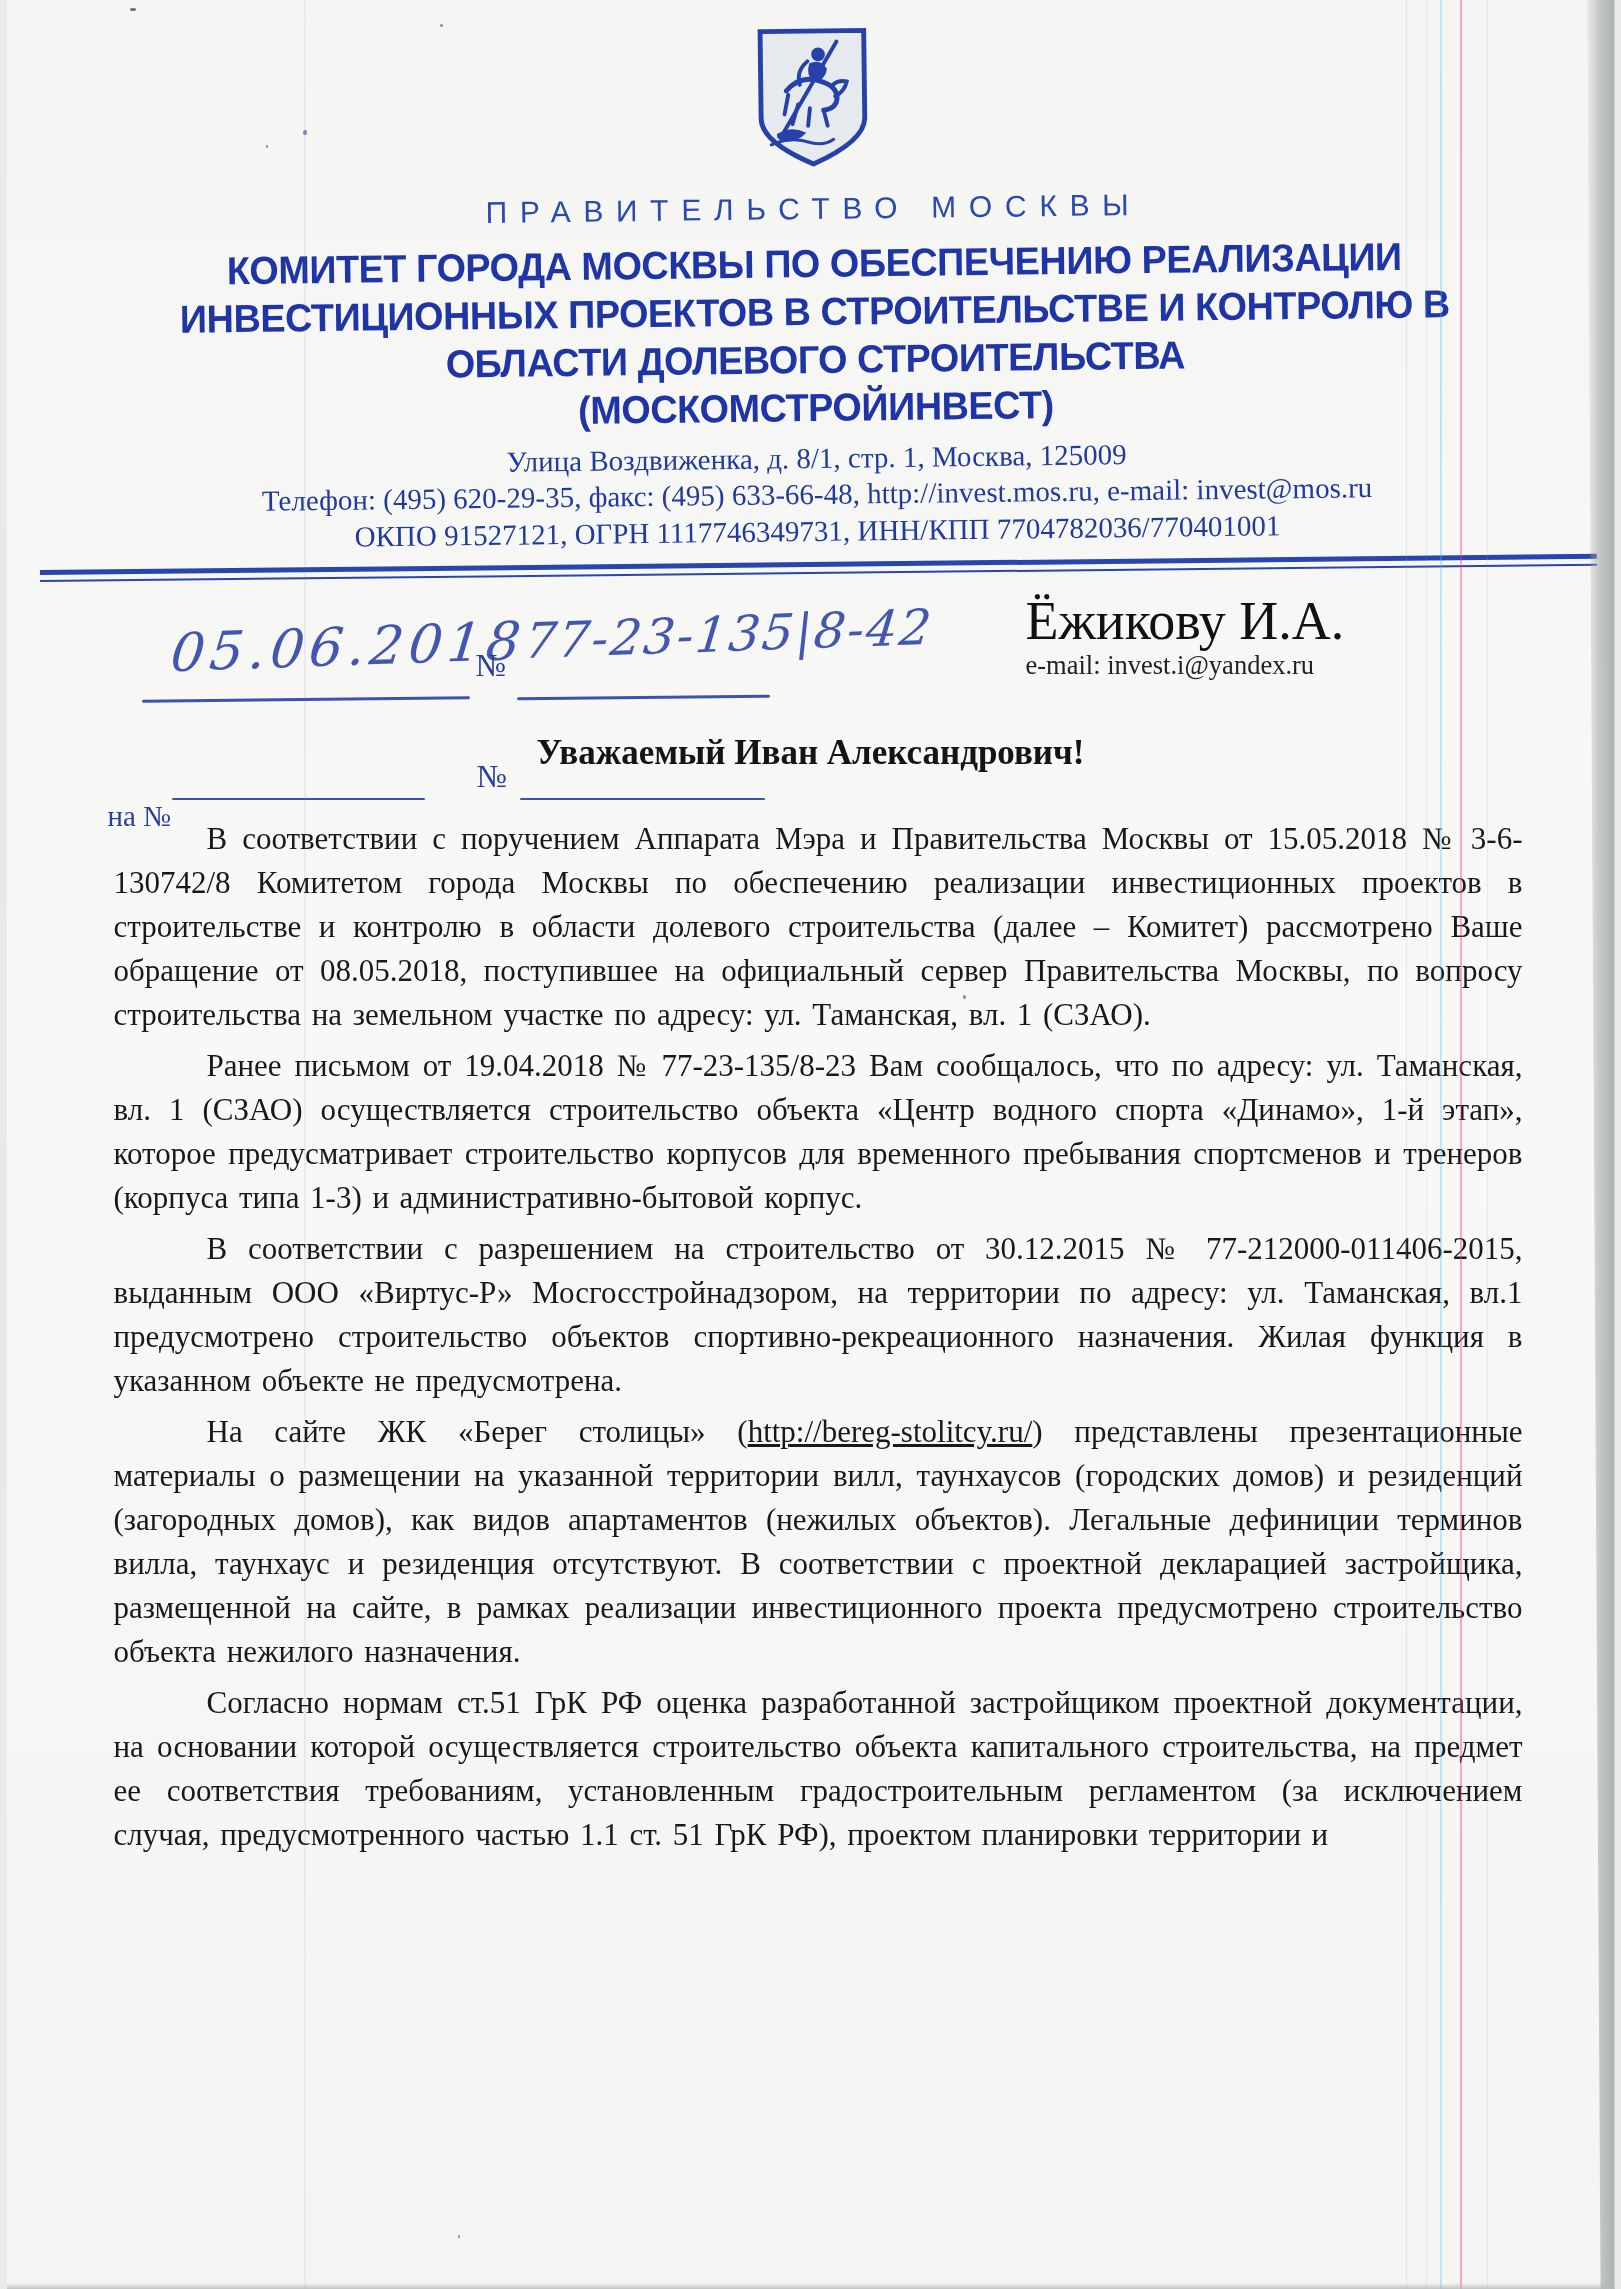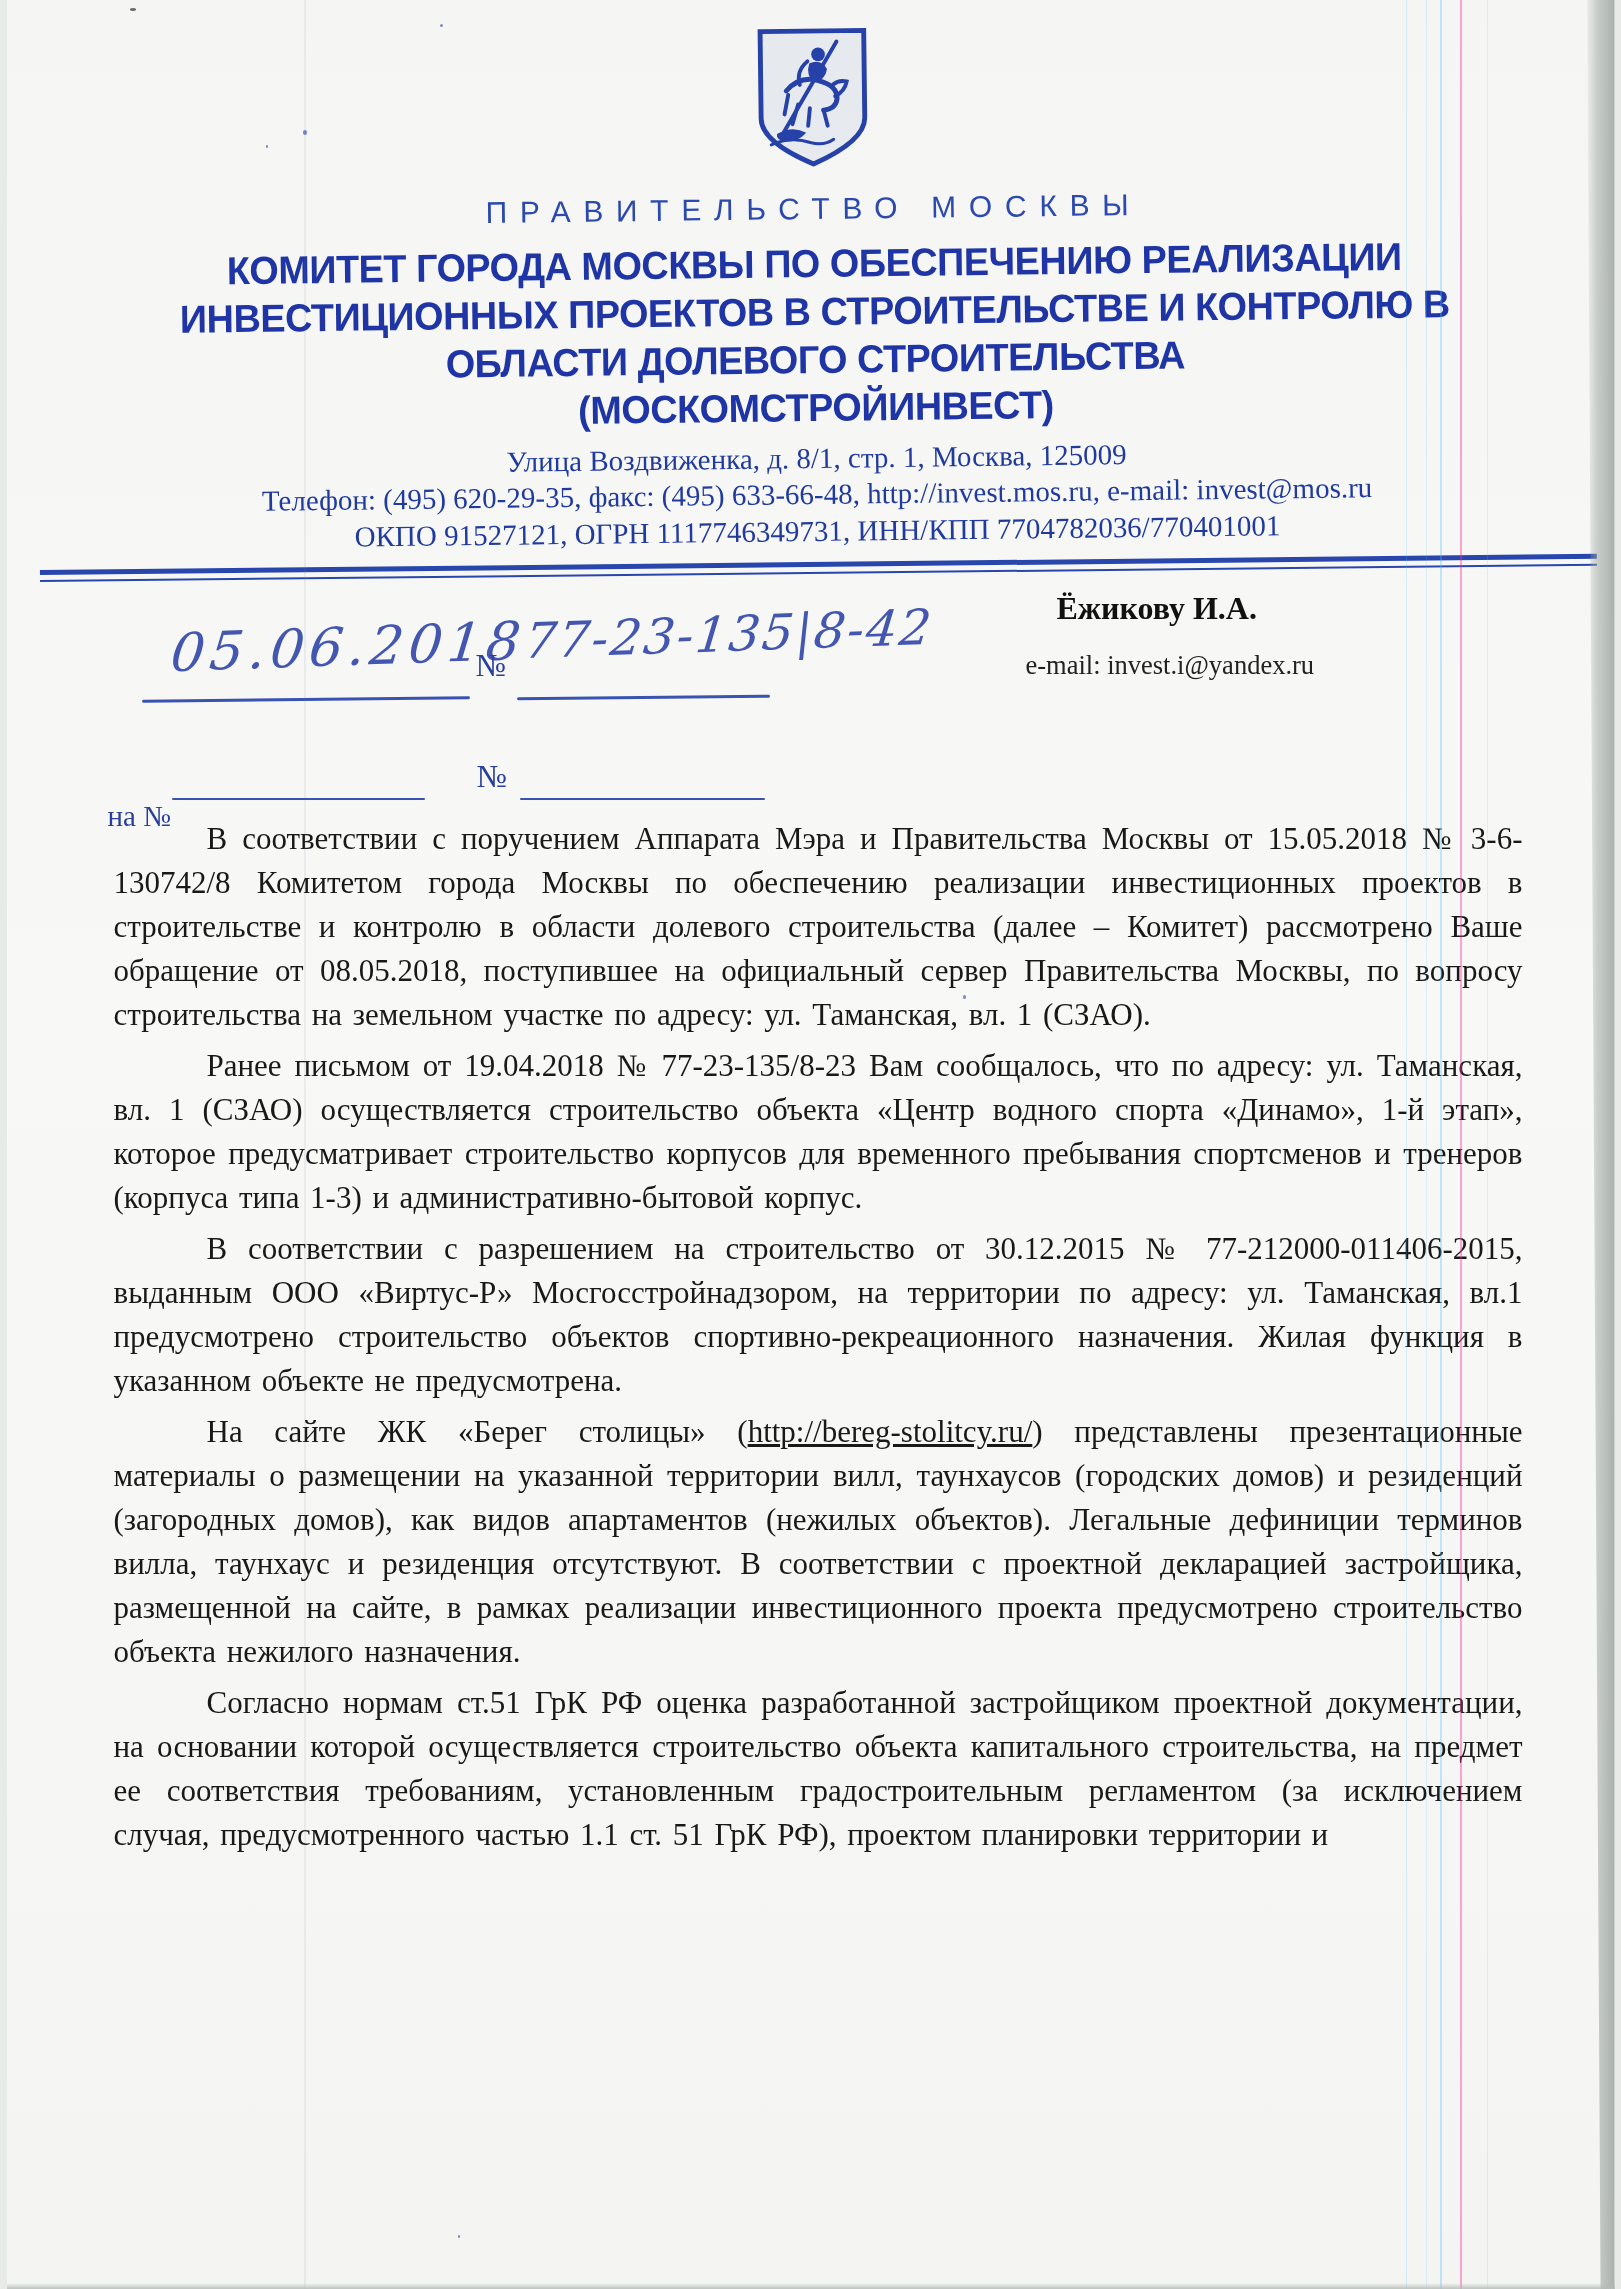--- a/index.html
+++ b/index.html
@@ -64,22 +64,22 @@
   .no-sign{position:absolute;font-size:32px;color:#2a3f9d;font-family:"Liberation Serif", serif;}
   .no-1{left:469px;top:98px;}
   .na-no{position:absolute;left:101px;top:211px;font-size:29px;color:#2a3f9d;margin-top:40px;}
   .no-2{left:470px;top:209px;}
   .ink-line{position:absolute;height:2.9px;background:#3a52b0;border-radius:2px;}
   .ul-1{left:135px;top:149px;width:328px;transform:rotate(-0.6deg);}
   .ul-2{left:510px;top:147px;width:253px;transform:rotate(-0.6deg);}
   .ul-3{left:165px;top:249px;width:253px;height:2px;}
   .ul-4{left:513px;top:249px;width:245px;height:2px;}
   .recipient-name{
-    position:absolute;left:1050px;top:41px;
-    font-size:32px;font-weight:bold;color:#111;
+    position:absolute;left:1019px;top:41px;
+    font-size:54px;font-weight:normal;color:#111;
   }
   .recipient-email{
     position:absolute;left:1019px;top:101px;
     font-size:26.5px;color:#222;
   }
   
   .salutation{
     position:absolute;top:733px;left:0;width:100%;
     text-align:center;
     font-size:35px;font-weight:bold;color:#141414;
@@ -160,20 +160,21 @@
 
     <span class="na-no">на №</span>
     <span class="no-sign no-2">№</span>
     <div class="ink-line ul-3"></div>
     <div class="ink-line ul-4"></div>
 
     <div class="recipient-name">Ёжикову И.А.</div>
     <div class="recipient-email">e-mail: invest.i@yandex.ru</div>
   </div>
 
+  <div class="salutation">Уважаемый Иван Александрович!</div>
 
   <div class="bodytext">
       <p class="para"><span>В соответствии с поручением Аппарата Мэра и Правительства Москвы от 15.05.2018 № 3-6-130742/8 Комитетом города Москвы по обеспечению реализации инвестиционных проектов в строительстве и контролю в области долевого строительства (далее – Комитет) рассмотрено Ваше обращение от 08.05.2018, поступившее на официальный сервер Правительства Москвы, по вопросу строительства на земельном участке по адресу: ул. Таманская, вл. 1 (СЗАО).</span></p>
       <p class="para"><span>Ранее письмом от 19.04.2018 № 77-23-135/8-23 Вам сообщалось, что по адресу: ул. Таманская, вл. 1 (СЗАО) осуществляется строительство объекта «Центр водного спорта «Динамо», 1-й этап», которое предусматривает строительство корпусов для временного пребывания спортсменов и тренеров (корпуса типа 1-3) и административно-бытовой корпус.</span></p>
       <p class="para"><span>В соответствии с разрешением на строительство от 30.12.2015 № 77-212000-011406-2015, выданным ООО «Виртус-Р» Мосгосстройнадзором, на территории по адресу: ул. Таманская, вл.1 предусмотрено строительство объектов спортивно-рекреационного назначения. Жилая функция в указанном объекте не предусмотрена.</span></p>
       <p class="para"><span>На сайте ЖК «Берег столицы» (</span><span class="u">http://bereg-stolitcy.ru/</span><span>) представлены презентационные материалы о размещении на указанной территории вилл, таунхаусов (городских домов) и резиденций (загородных домов), как видов апартаментов (нежилых объектов). Легальные дефиниции терминов вилла, таунхаус и резиденция отсутствуют. В соответствии с проектной декларацией застройщика, размещенной на сайте, в рамках реализации инвестиционного проекта предусмотрено строительство объекта нежилого назначения.</span></p>
       <p class="para"><span>Согласно нормам ст.51 ГрК РФ оценка разработанной застройщиком проектной документации, на основании которой осуществляется строительство объекта капитального строительства, на предмет ее соответствия  требованиям, установленным градостроительным регламентом (за исключением случая, предусмотренного частью 1.1 ст. 51 ГрК РФ), проектом планировки территории и</span></p>
     </div>
 
   <div class="fold"></div>

